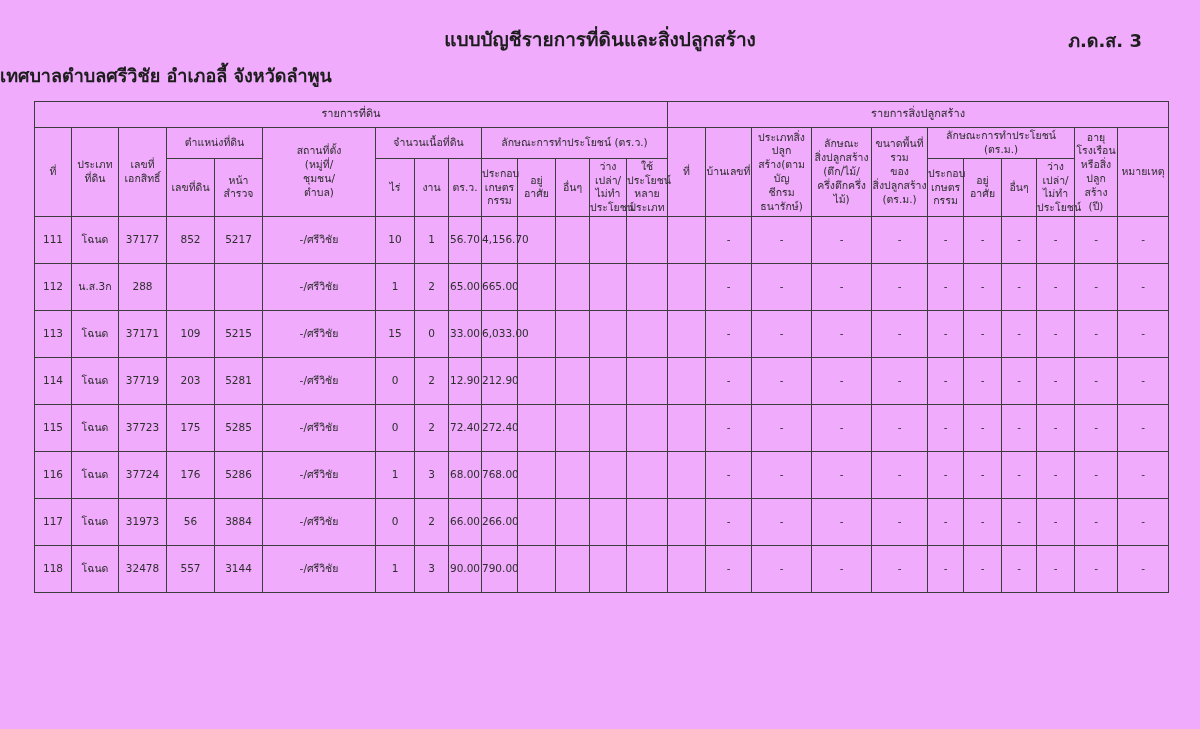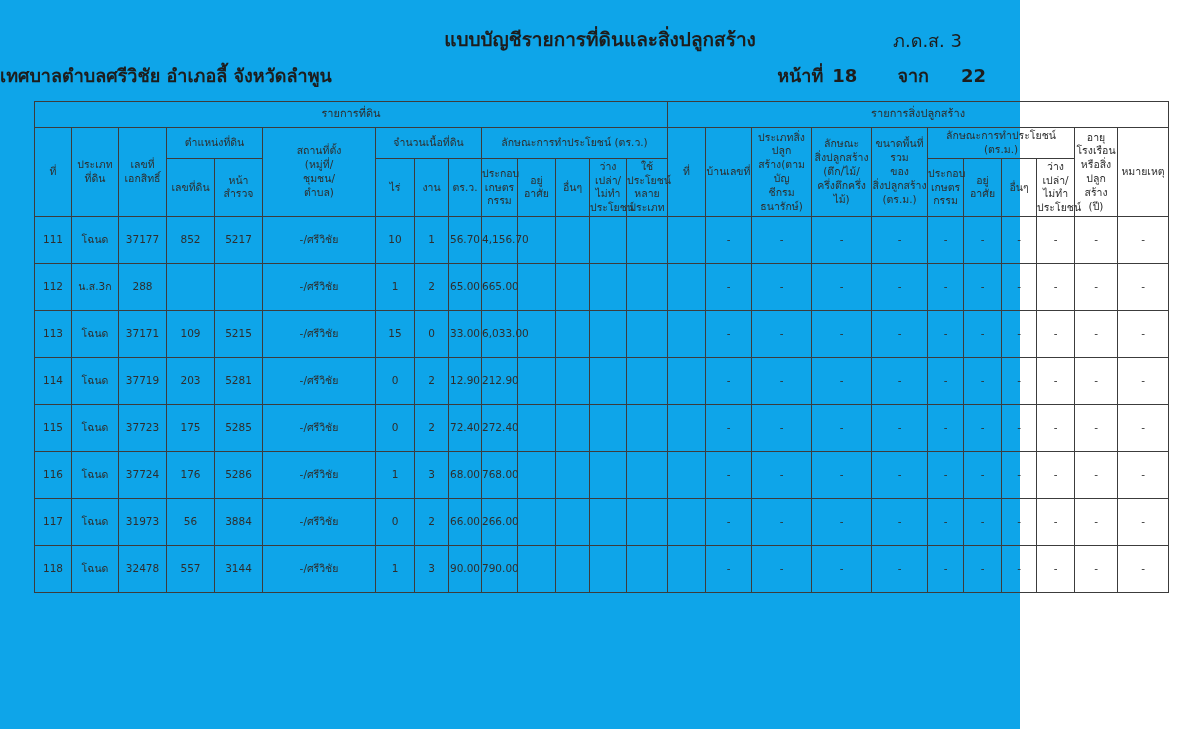--- a/index.html
+++ b/index.html
@@ -3,30 +3,30 @@
 <meta charset="utf-8">
 <style>
   * { margin: 0; padding: 0; box-sizing: border-box; }
   html, body {
     width: 1200px; height: 729px;
     background: #ffffff;
     font-family: "DejaVu Sans", "Liberation Sans", sans-serif;
     color: #2b2b2b;
     overflow: hidden;
   }
-  .page { position: relative; width: 1020px; height: 729px; background: #0ea5e9; padding-left: 46px; }
+  .page { position: relative; width: 1200px; height: 729px; background: #f0abfc; padding-left: 46px; }
 
   
   .doc-title {
     position: absolute; top: 24px; left: 0; width: 1200px;
     text-align: center; font-size: 19px; font-weight: bold; color: #1d1d1d;
   }
   .form-code {
     position: absolute; top: 26px; right: 58px;
-    font-size: 18px; font-weight: normal; color: #1d1d1d;
+    font-size: 18px; font-weight: bold; color: #1d1d1d;
   }
   .doc-subtitle {
     position: absolute; top: 61px; left: 0; width: 1200px;
     text-align: left; font-size: 18px; font-weight: bold; color: #1d1d1d;
   }
   .page-info {
     position: absolute; top: 61px; right: 34px;
     font-size: 18px; font-weight: bold; color: #1d1d1d;
     display: flex; align-items: baseline;
   }
@@ -55,26 +55,20 @@
   tbody td { height: 47px; font-size: 11px; white-space: nowrap; color: #3a3a3a; }
 </style>
 </head>
 <body>
 
 <div class="page">
 
   <div class="doc-title">แบบบัญชีรายการที่ดินและสิ่งปลูกสร้าง</div>
   <div class="form-code">ภ.ด.ส. 3</div>
   <div class="doc-subtitle">เทศบาลตำบลศรีวิชัย อำเภอลี้ จังหวัดลำพูน</div>
-  <div class="page-info">
-    <span class="lbl">หน้าที่</span>
-    <span class="gap1">18</span>
-    <span class="gap2">จาก</span>
-    <span>22</span>
-  </div>
 
   <table class="reg">
     <colgroup>
       <col style="width:37px">
         <col style="width:47px">
         <col style="width:48px">
       <col style="width:48px">
         <col style="width:48px">
         <col style="width:113px">
       <col style="width:39px">

